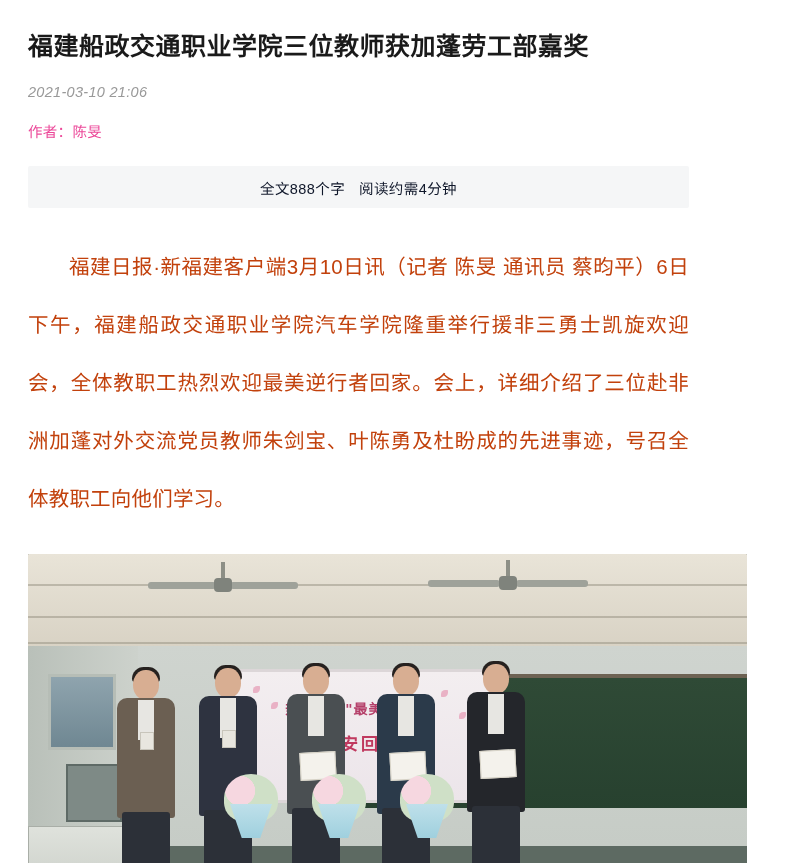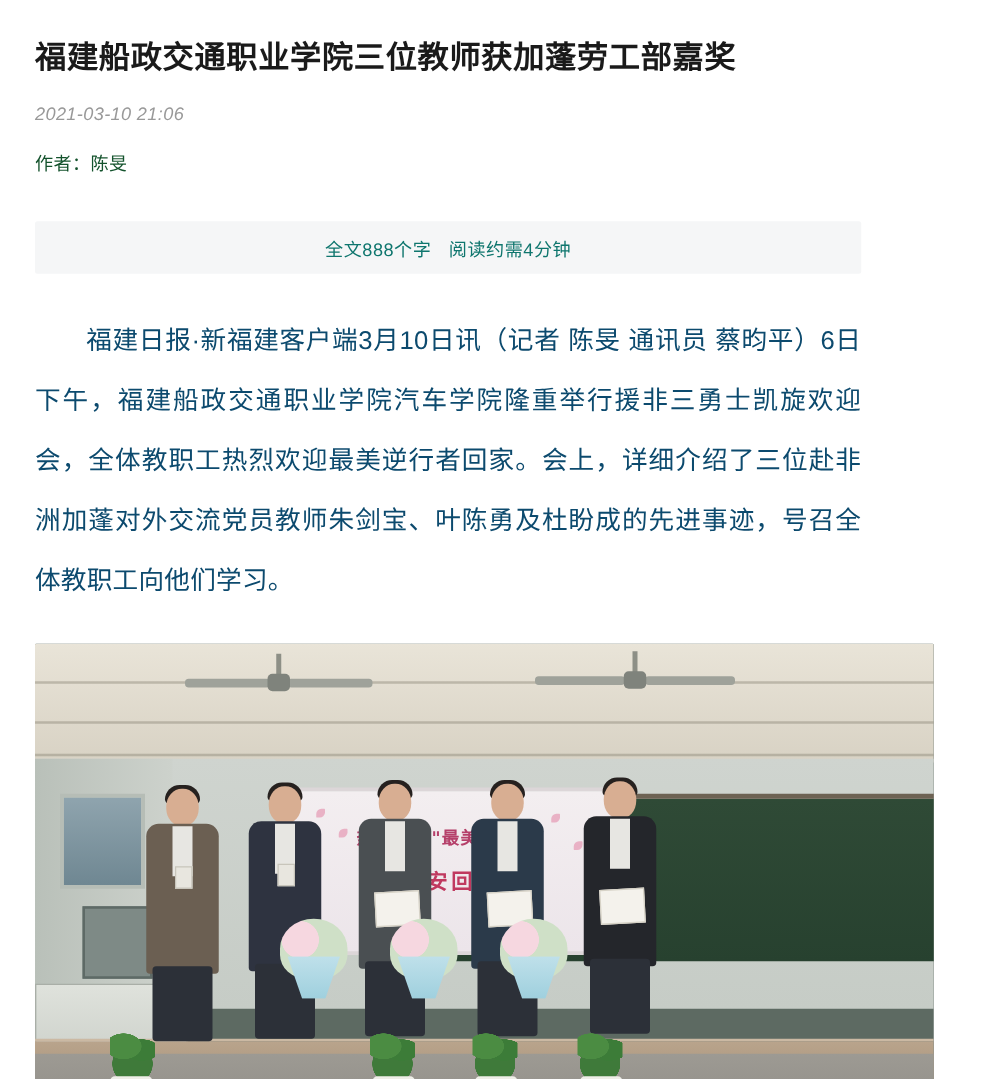--- a/index.html
+++ b/index.html
@@ -30,46 +30,46 @@
   .meta-date {
     font-size: 14.5px;
     color: #999999;
     line-height: 20px;
     margin-bottom: 20px;
     letter-spacing: 0.3px;
     font-style: italic;
   }
   .meta-author {
     font-size: 14.5px;
-    color: #14532d;
+    color: #ec4899;
     line-height: 20px;
-    margin-bottom: 35px;
+    margin-bottom: 24px;
     letter-spacing: 0.3px;
   }
   .stats-bar {
     background: #f5f6f7;
     border-radius: 2px;
     height: 42px;
     display: flex;
     align-items: center;
     justify-content: center;
     margin: 0 0 30px 0;
   }
   .stats-bar-inner {
     font-size: 14.5px;
-    color: #0f766e;
+    color: #0f172a;
     letter-spacing: 0.4px;
     display: flex;
     gap: 14px;
     align-items: flex-start;
   }
   .body-text {
     font-size: 20.5px;
-    line-height: 48px;
-    color: #0c4a6e;
+    line-height: 58px;
+    color: #c2410c;
     text-align: justify;
     text-indent: 2em;
     margin: 0 0 26px 0;
     letter-spacing: 0.2px;
   }
   .figure {
     margin: 0 0 0 0;
     padding: 0 0 18px 0;
   }
   

